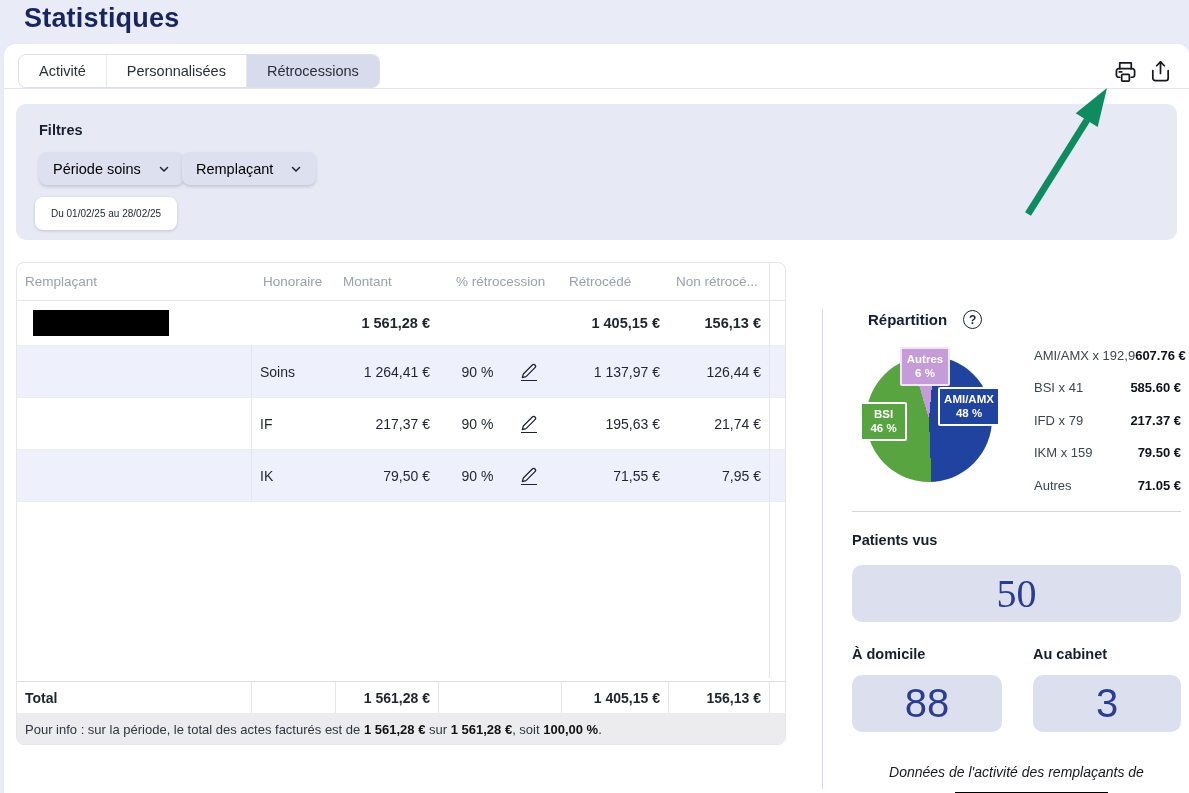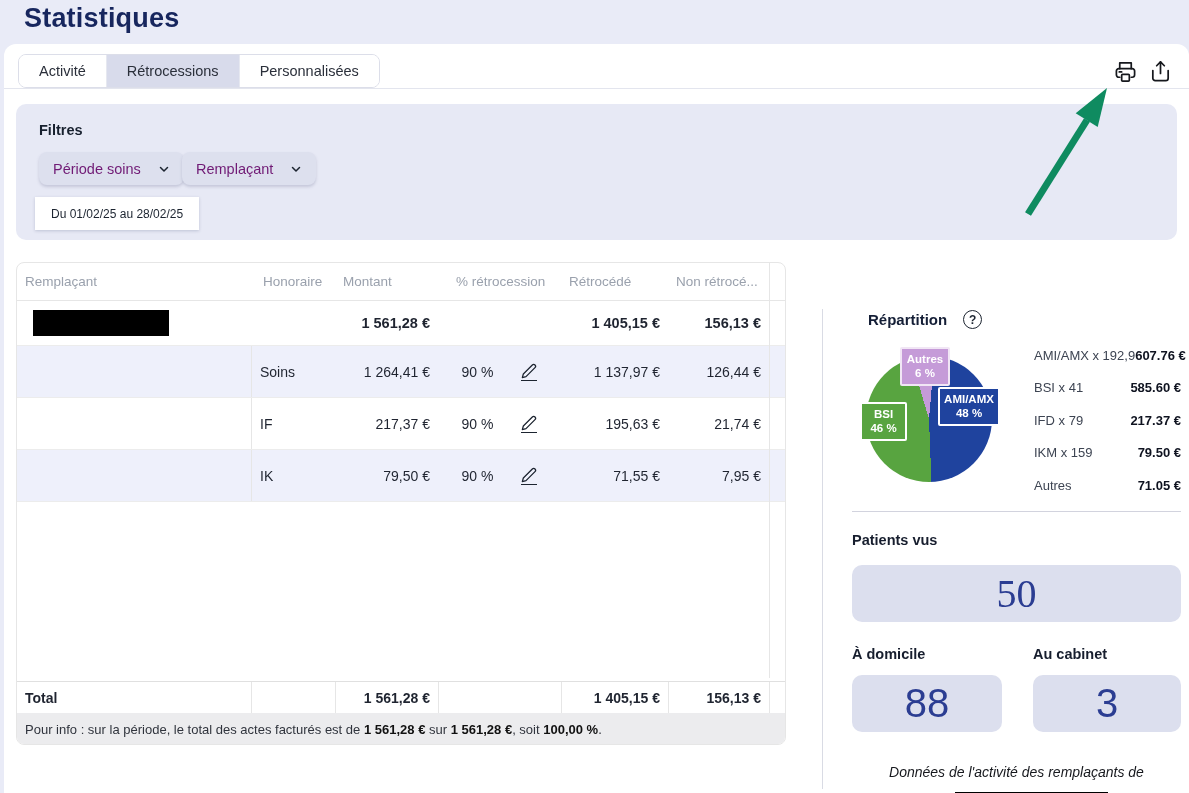--- a/index.html
+++ b/index.html
@@ -43,29 +43,29 @@
   
   .filters {
     position:absolute; left:12px; top:60px; width:1161px; height:136px;
     background:#e7e9f5; border-radius:10px;
   }
   .filters-title { position:absolute; left:23px; top:18px; font-size:14.5px; font-weight:700; color:#17202e; }
   .filter-btn {
     position:absolute; top:48px; height:33px;
     display:flex; align-items:center; gap:17px; padding:0 14px;
     background:#dde0ee; border:none; border-radius:8px;
-    font-size:14.5px; color:#701a75; cursor:pointer;
+    font-size:14.5px; color:#000000; cursor:pointer;
     box-shadow:0 2px 3px rgba(100,105,140,.25);
     font-family:inherit;
   }
   .filter-btn svg { width:12px; height:12px; }
   .date-chip {
     position:absolute; left:19px; top:93px; height:33px;
     display:flex; align-items:center; padding:0 16px;
-    background:#ffffff; border-radius:0; font-size:12px; color:#1c2430;
+    background:#ffffff; border-radius:8px; font-size:10px; color:#1c2430;
     box-shadow:0 1px 3px rgba(100,105,140,.3); cursor:pointer; border:none;
     font-family:inherit;
   }
   
   .table-card {
     position:absolute; left:12px; top:218px; width:770px; height:483px;
     background:#fff; border:1px solid #e6e6e6; border-radius:8px;
     overflow:hidden;
   }
   .t-row { display:grid; grid-template-columns:234px 84px 103px 123px 107px 101px 1fr; align-items:center; }
@@ -132,22 +132,22 @@
 </style>
 </head>
 <body>
 
 <h1 class="page-title">Statistiques</h1>
 
 <div class="main-card">
 
   <div class="tabs">
     <div class="tab">Activité</div>
+    <div class="tab">Personnalisées</div>
     <div class="tab active">Rétrocessions</div>
-    <div class="tab">Personnalisées</div>
   </div>
   <div class="tabbar-line"></div>
 
   <button class="icon-btn" style="left:1107px;">
     <span style="display:flex;">
       <svg viewBox="0 0 24 24" fill="none" stroke="currentColor" stroke-width="1.8" stroke-linecap="round" stroke-linejoin="round">
         <path d="M6 9V3h12v6"></path>
         <path d="M6 18H5a2.5 2.5 0 0 1-2.5-2.5v-4A2.5 2.5 0 0 1 5 9h14a2.5 2.5 0 0 1 2.5 2.5v4A2.5 2.5 0 0 1 19 18h-1"></path>
         <rect x="8" y="15" width="8" height="7" rx="1"></rect>
         <line x1="5.5" y1="12.5" x2="8" y2="12.5"></line>

